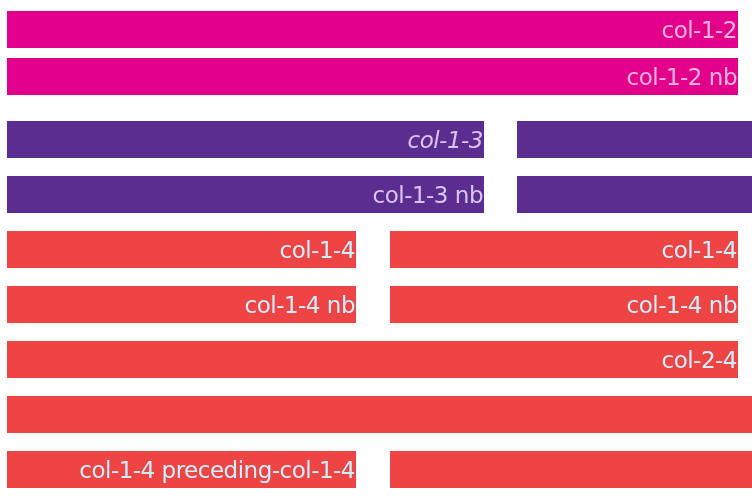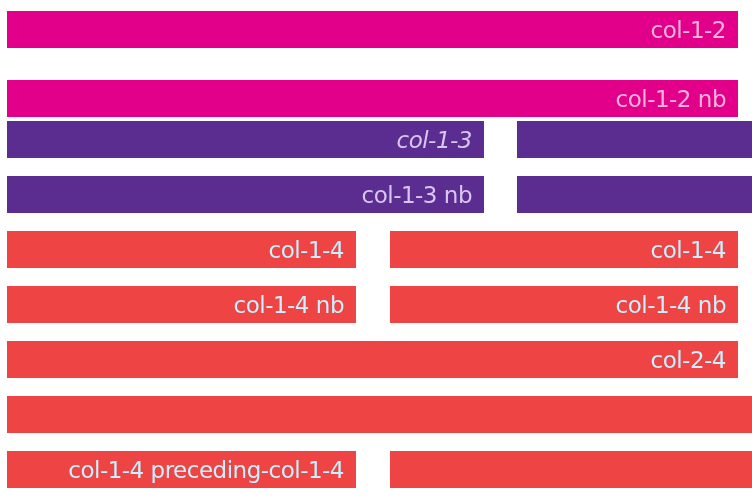--- a/index.html
+++ b/index.html
@@ -1,32 +1,32 @@
 <!DOCTYPE html>
 <html><head>
   <meta charset="utf-8">
   <style>
     html, body { margin: 0; padding: 0; background: #ffffff; }
     body { width: 752px; height: 499px; position: relative; overflow: hidden;
       font-family: "DejaVu Sans", sans-serif; }
     .bar { position: absolute; height: 37px; box-sizing: border-box;
       display: flex; align-items: center; justify-content: flex-end;
-      padding-right: 12px; font-size: 23px; white-space: nowrap; }
+      padding-right: 1px; font-size: 23px; white-space: nowrap; }
     .magenta { background: #e2008a; color: #f7b3dc; }
     .purple { background: #5c2d91; color: #d9c6f0; }
     .blue { background: #ef4444; color: #c8f0ff; }
     .bar span { letter-spacing: -0.5px; }
   </style>
 </head>
 <body>
 
 <div class="bar magenta" style="left:7px;top:11px;width:731px;">
     <span>col-1-2</span>
   </div>
-<div class="bar magenta" style="left:7px;top:80px;width:731px;">
+<div class="bar magenta" style="left:7px;top:58px;width:731px;">
     <span>col-1-2 nb</span>
   </div>
 
 <div class="bar purple" style="left:7px;top:121px;width:477px;font-style:italic;">
     <span>col-1-3</span>
   </div>
 <div class="bar purple" style="left:517px;top:121px;width:235px;">
     <span></span>
   </div>
 <div class="bar purple" style="left:7px;top:176px;width:477px;text-align:center;">

